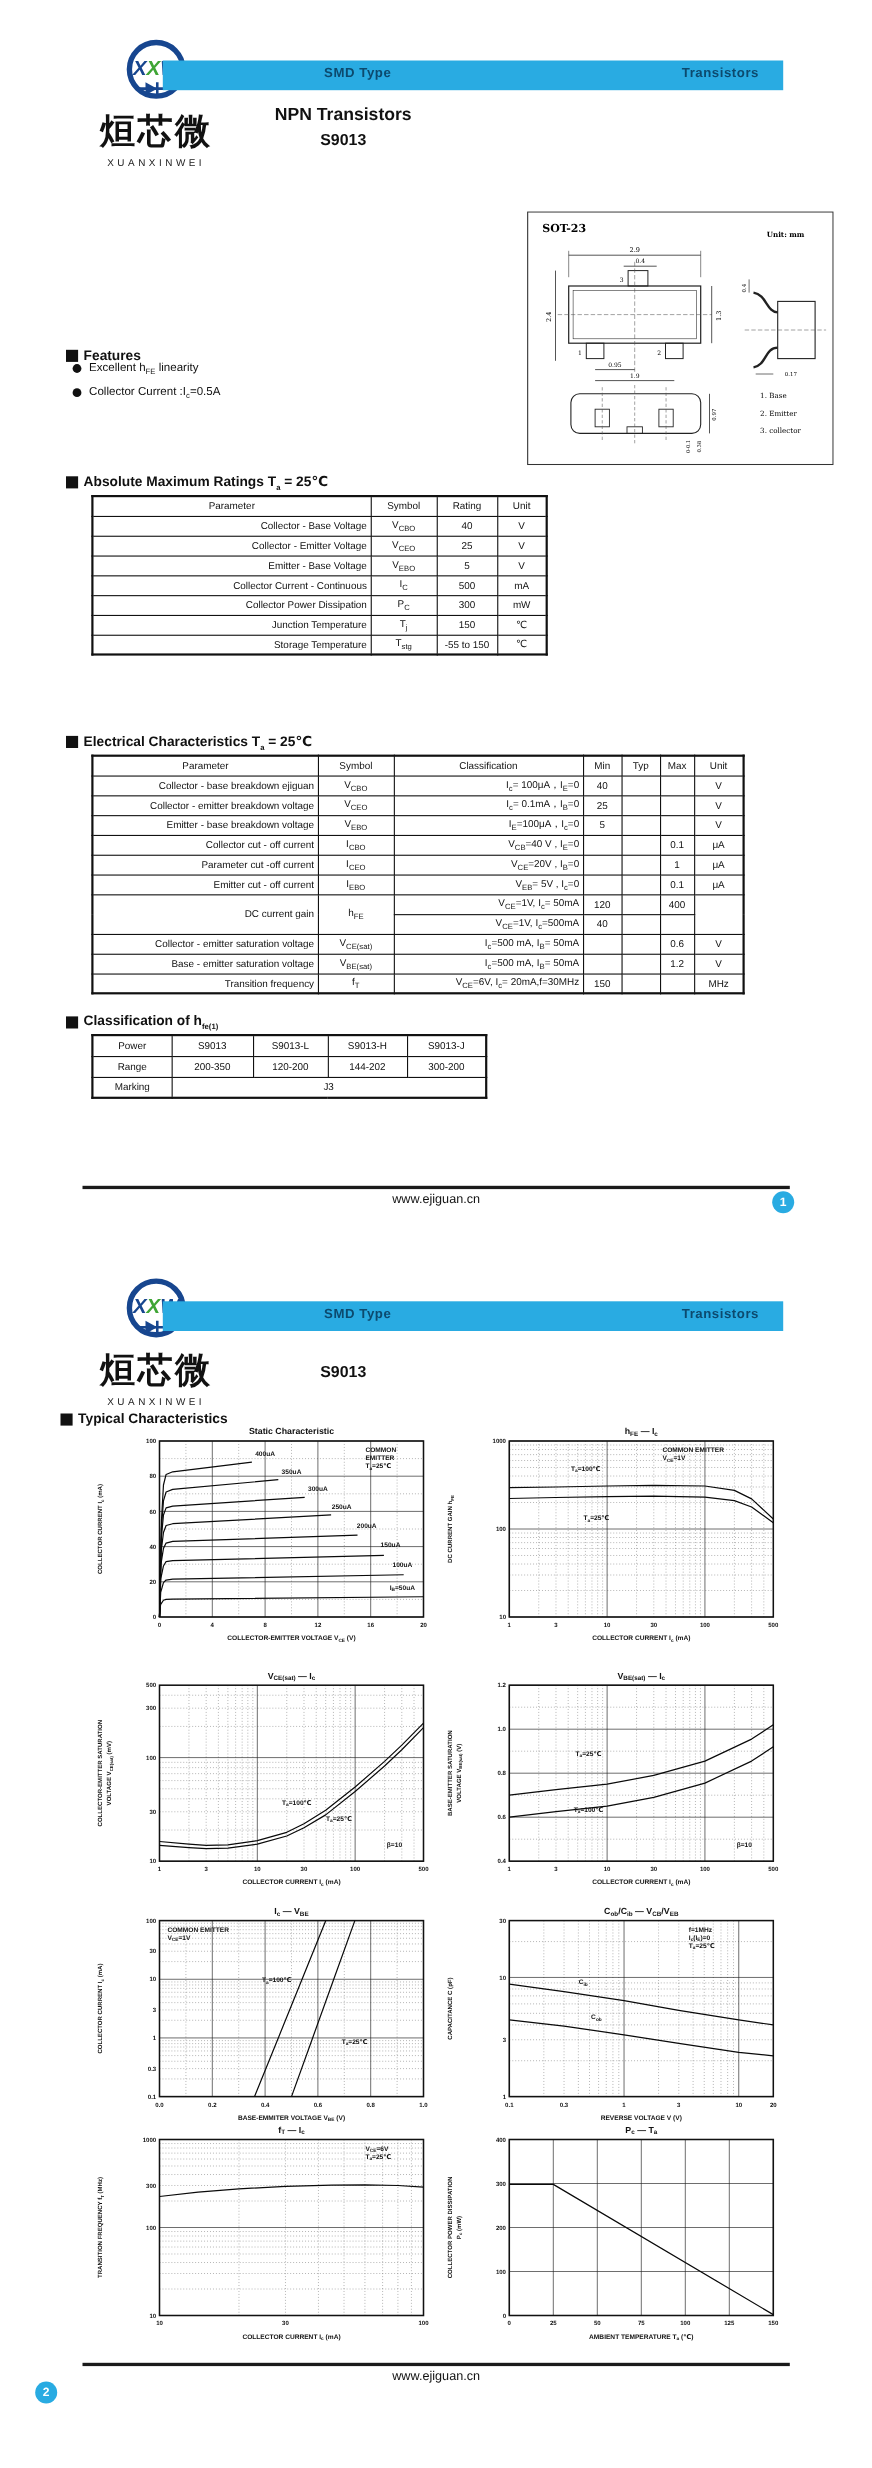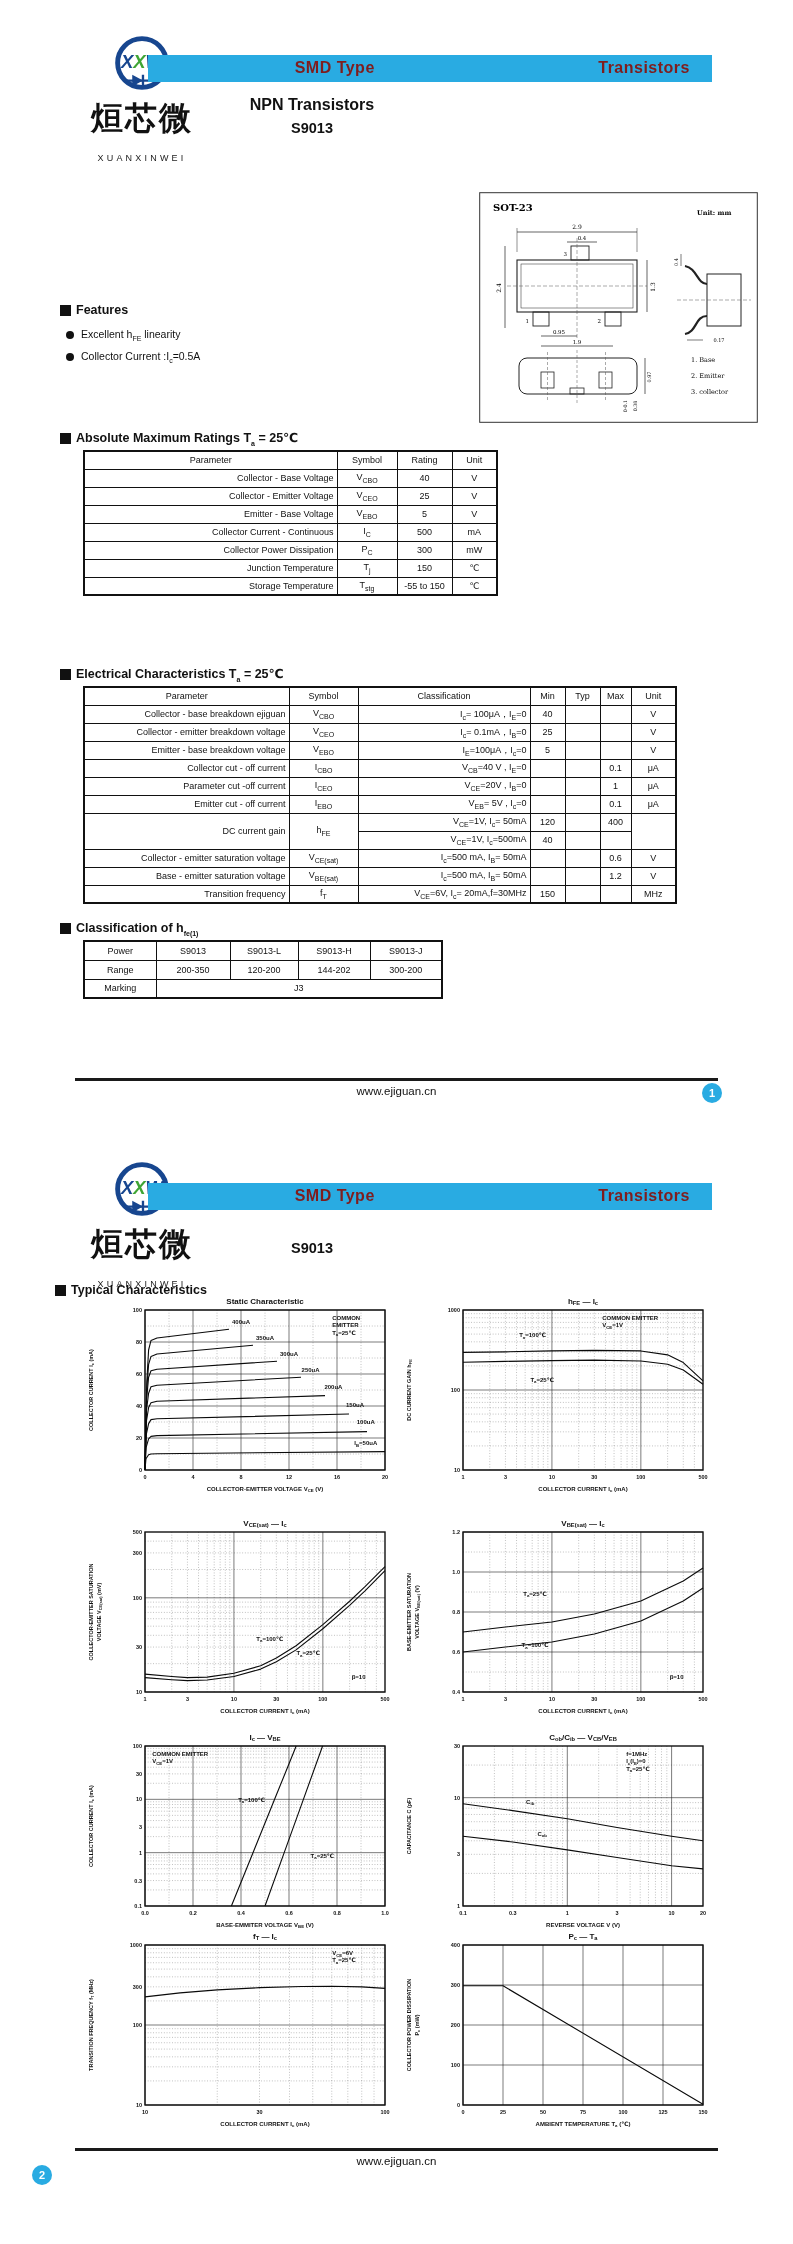--- a/index.html
+++ b/index.html
@@ -1,25 +1,25 @@
 <!DOCTYPE html>
 <html><head>
 <meta charset="utf-8">
 <style>
   *{margin:0;padding:0;box-sizing:border-box}
   body{background:#ddd}
   .canvas{position:relative;width:793px;height:2244px;background:#fff;
     font-family:"Liberation Sans","DejaVu Sans",sans-serif;color:#111;overflow:hidden;margin:0 auto}
   .abs{position:absolute}
-  .banner{background:#29ABE2;height:27px;color:#7f1d1d;font-weight:bold;font-size:16px}
+  .banner{background:#29ABE2;height:27px;color:#0c4a6e;font-weight:bold;font-size:12px}
   .banner .bl{position:absolute;left:26%;top:4px;letter-spacing:.5px}
   .banner .br{position:absolute;right:22px;top:4px;letter-spacing:.5px}
   .logo-wrap{width:116px;text-align:center}
   .logo-cn{font-size:32px;font-weight:bold;letter-spacing:2px;line-height:1.05;margin-top:2px}
-  .logo-en{font-size:9px;letter-spacing:3.2px;color:#222;margin-top:17px}
+  .logo-en{font-size:9px;letter-spacing:3.2px;color:#222;margin-top:6px}
   .doc-title{font-size:16px;font-weight:bold;text-align:center}
   .doc-sub{font-size:14.5px;font-weight:bold;text-align:center}
   .sec-head{font-size:12.5px;font-weight:bold;display:flex;align-items:center;gap:5px;white-space:nowrap}
   .sq{width:11px;height:11px;background:#111;display:inline-block;flex:none}
   .bullet{font-size:10.5px;display:flex;align-items:center;gap:7px;white-space:nowrap}
   .dot{width:8px;height:8px;border-radius:50%;background:#111;display:inline-block;flex:none}
   table.dt{border-collapse:collapse;table-layout:fixed;font-size:9px;border:2px solid #111;background:#fff}
   table.dt th,table.dt td{border:1px solid #111;height:18px;text-align:center;padding:0 3px;
     overflow:hidden;white-space:nowrap;font-weight:normal}
   table.dt td.pl{text-align:right}
@@ -108,21 +108,21 @@
     <line x1="166" y1="166" x2="166" y2="202" stroke="#222" stroke-width="0.7"></line>
     <text x="172" y="185" font-size="5" text-anchor="middle" transform="rotate(-90 172 185)">0.97</text>
     <text x="148" y="214" font-size="4.8" text-anchor="middle" transform="rotate(-90 148 214)">0-0.1</text>
     <text x="158" y="214" font-size="4.8" text-anchor="middle" transform="rotate(-90 158 214)">0.38</text>
 
     <text x="212" y="170" font-size="6.5">1. Base</text>
     <text x="212" y="186" font-size="6.5">2. Emitter</text>
     <text x="212" y="202" font-size="6.5">3. collector</text>
   </svg>
 
-  <div class="abs sec-head" style="left:60px;top:303px">
+  <div class="abs sec-head" style="left:60px;top:316px">
     <span class="sq"></span>
     <span>Features</span>
   </div>
   <div class="abs bullet" style="left:66px;top:328px">
     <span class="dot"></span>
     <span>Excellent h<sub>FE</sub> linearity</span>
   </div>
   <div class="abs bullet" style="left:66px;top:350px">
     <span class="dot"></span>
     <span>Collector Current :I<sub>c</sub>=0.5A</span>

